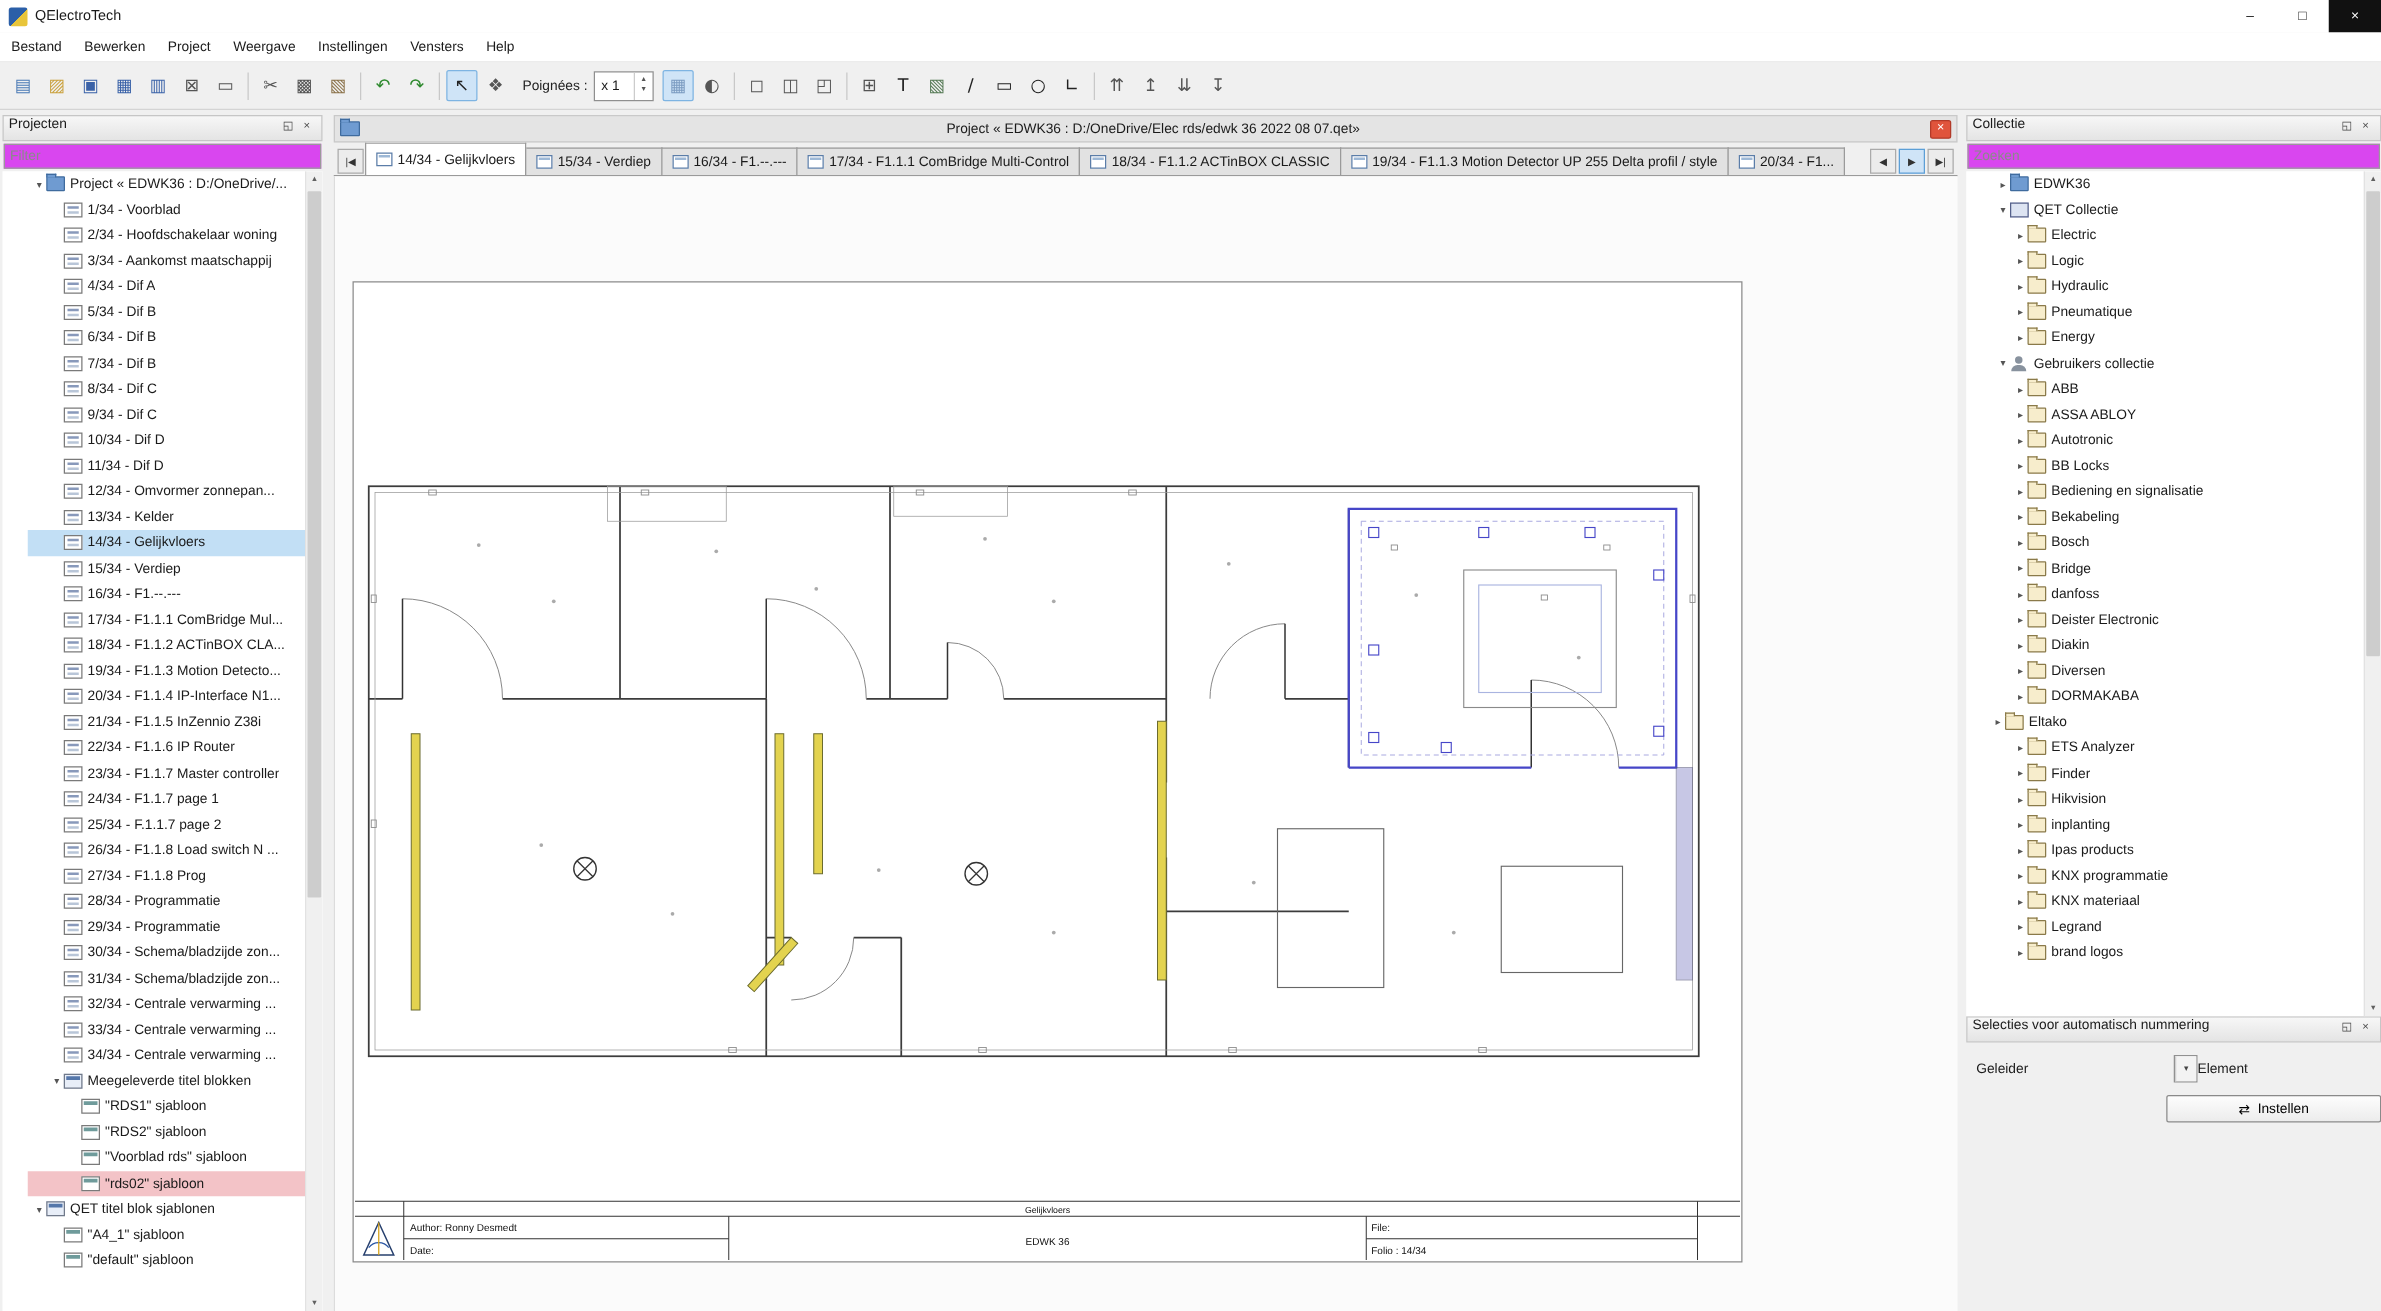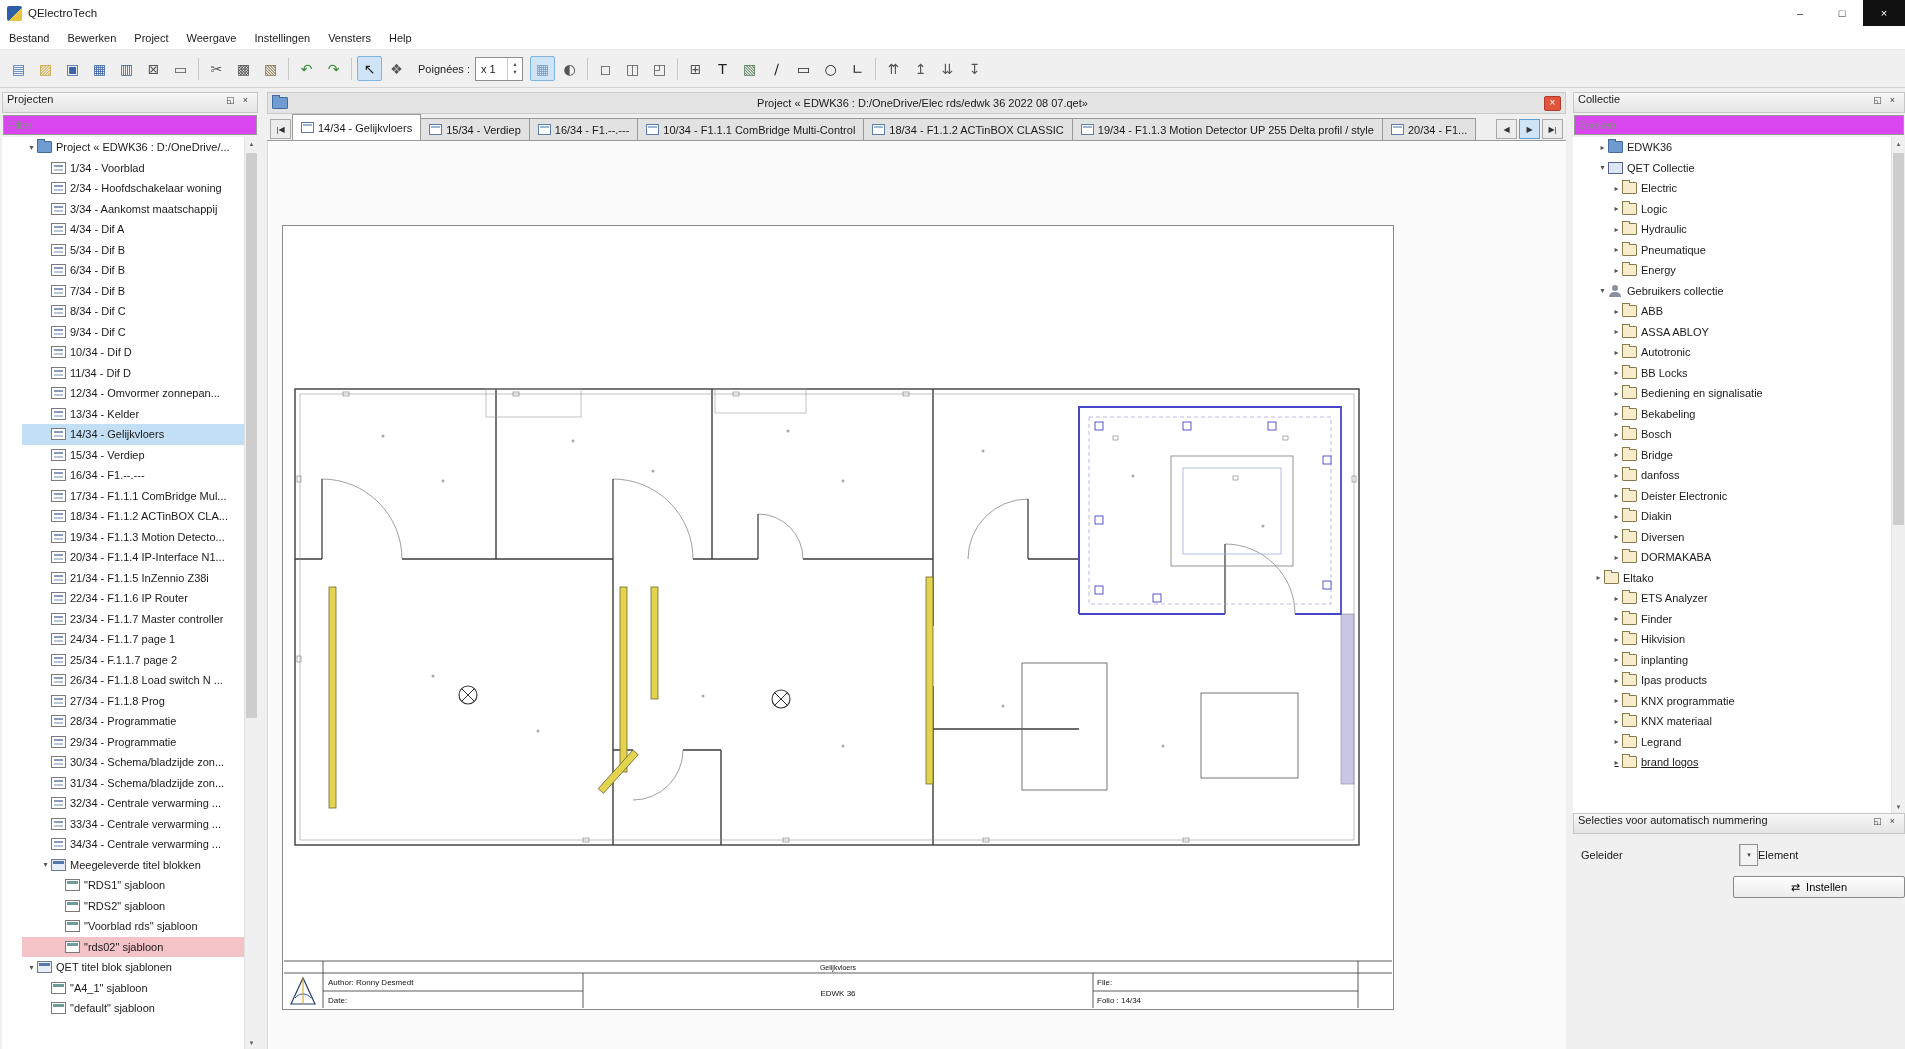--- a/index.html
+++ b/index.html
@@ -585,21 +585,21 @@
               <span class="tab-label">15/34 - Verdiep</span>
             </div>
 
             <div class="tab">
               <span class="tab-icon"></span>
               <span class="tab-label">16/34 - F1.--.---</span>
             </div>
 
             <div class="tab">
               <span class="tab-icon"></span>
-              <span class="tab-label">10/34 - F1.1.1 ComBridge Multi-Control</span>
+              <span class="tab-label">17/34 - F1.1.1 ComBridge Multi-Control</span>
             </div>
 
             <div class="tab">
               <span class="tab-icon"></span>
               <span class="tab-label">18/34 - F1.1.2 ACTinBOX CLASSIC</span>
             </div>
 
             <div class="tab">
               <span class="tab-icon"></span>
               <span class="tab-label">19/34 - F1.1.3 Motion Detector UP 255 Delta profil / style</span>
@@ -923,21 +923,21 @@
               <span class="tree-icon"></span>
               <span class="tree-label">KNX materiaal</span>
             </div>
 
             <div class="tree-row" data-kind="folder" data-chev="right" style="padding-left: 18px;">
               <span class="chev"></span>
               <span class="tree-icon"></span>
               <span class="tree-label">Legrand</span>
             </div>
 
-            <div class="tree-row" data-kind="folder" data-chev="right" style="padding-left: 18px; text-decoration: underline;">
+            <div class="tree-row" data-kind="folder" data-chev="right" style="padding-left: 18px;">
               <span class="chev"></span>
               <span class="tree-icon"></span>
               <span class="tree-label">brand logos</span>
             </div>
           </div>
         <div class="vscroll">
           <div class="sb-arrow">▲</div>
           <div class="sb-thumb" style="top:16px;height:55%;"></div>
           <div class="sb-arrow sb-bottom">▼</div>
         </div>

